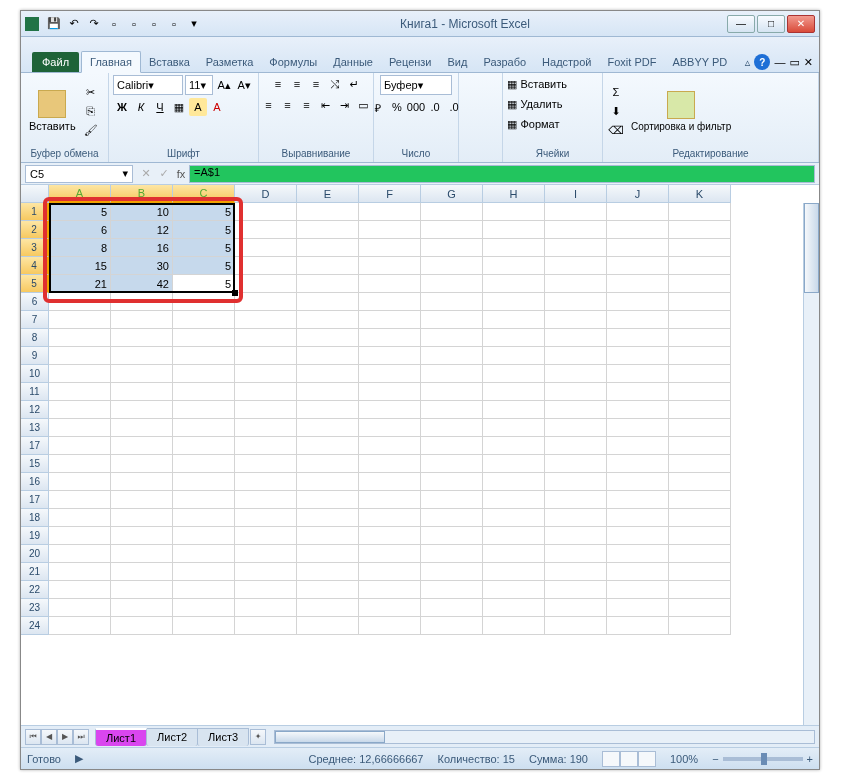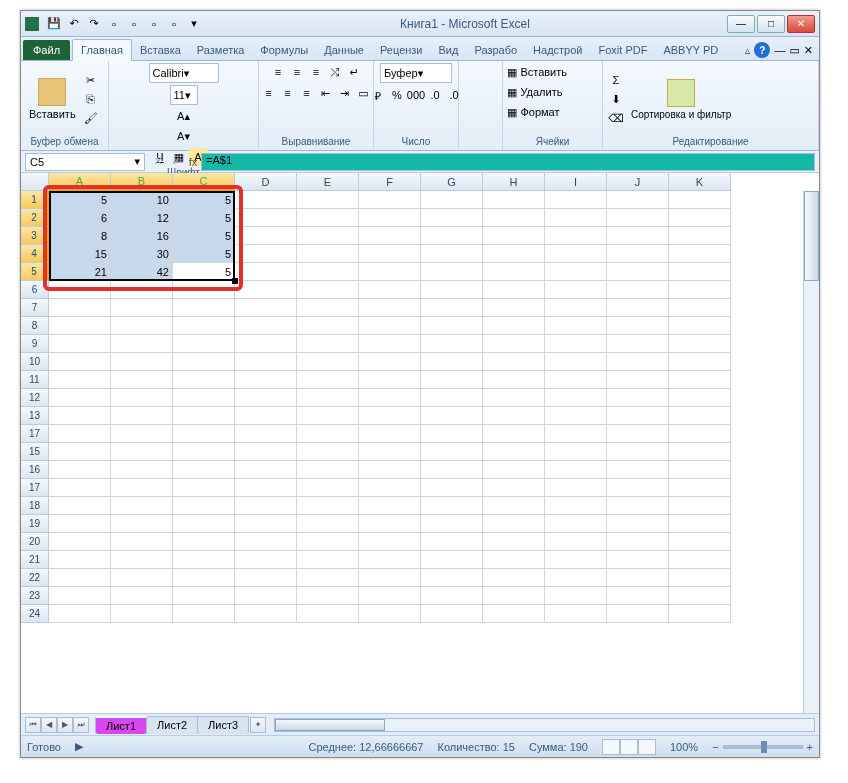--- a/index.html
+++ b/index.html
@@ -10,48 +10,48 @@
 .titlebar { height:26px; background:linear-gradient(#e8f0fa,#d6e5f5); display:flex; align-items:center; padding:0 4px; border-bottom:1px solid #9fb8d3; }
 .titlebar .icon { width:14px; height:14px; background:#217346; margin-right:6px; }
 .qat { display:flex; gap:2px; align-items:center; }
 .qat-btn { width:18px; height:18px; display:flex; align-items:center; justify-content:center; cursor:pointer; border-radius:2px; }
 .title-text { flex:1; text-align:center; color:#3b5a7a; font-size:12px; }
 .win-btns { display:flex; gap:2px; }
 .wbtn { width:28px; height:18px; border:1px solid #8aa; background:linear-gradient(#f8fbff,#d5e4f2); display:flex; align-items:center; justify-content:center; cursor:pointer; border-radius:2px; font-size:10px; }
 .wbtn.close { background:linear-gradient(#f29a8f,#d94b3a); border-color:#a33; color:#fff; }
 
 
-.tabs { height:24px; background:linear-gradient(#e8f0fa,#d6e5f5); display:flex; align-items:flex-end; padding-left:2px; border-bottom:1px solid #9fb8d3; }
+.tabs { height:36px; background:linear-gradient(#e8f0fa,#d6e5f5); display:flex; align-items:flex-end; padding-left:11px; border-bottom:1px solid #9fb8d3; }
 .tab { padding:4px 8px; color:#3b5a7a; cursor:pointer; font-size:11px; }
 .tab.file { background:#1e6338; color:#fff; border-radius:2px 2px 0 0; margin-right:2px; padding:4px 10px; }
 .tab.active { background:#f4f9fe; border:1px solid #9fb8d3; border-bottom:1px solid #f4f9fe; border-radius:2px 2px 0 0; margin-bottom:-1px; }
 .tab-right { margin-left:auto; display:flex; gap:4px; padding:2px 6px; align-items:center; }
 .help-ico { width:16px; height:16px; border-radius:50%; background:#1e6fd6; color:#fff; display:flex; align-items:center; justify-content:center; font-weight:bold; font-size:10px; cursor:pointer; }
 
 
 .ribbon { height:90px; background:linear-gradient(#f4f9fe,#e3edf7); display:flex; border-bottom:1px solid #9fb8d3; }
 .rgroup { border-right:1px solid #c5d6e8; padding:2px 4px; display:flex; flex-direction:column; justify-content:space-between; }
 .rgroup-label { text-align:center; color:#3b5a7a; font-size:10px; padding:1px 0; }
 .rgroup-body { flex:1; display:flex; align-items:center; gap:2px; }
 .big-btn { display:flex; flex-direction:column; align-items:center; gap:2px; padding:2px 4px; cursor:pointer; border-radius:2px; }
 .big-btn .bicon { width:28px; height:28px; background:#e8c77a; border:1px solid #c9a94f; }
 .small-btns { display:flex; flex-direction:column; gap:1px; }
 .sbtn { width:18px; height:18px; display:flex; align-items:center; justify-content:center; cursor:pointer; border-radius:2px; }
-.font-row { display:flex; gap:2px; align-items:center;flex-direction:column; }
+.font-row { display:flex; gap:2px; align-items:center; }
 .font-sel { border:1px solid #a9bdd6; background:#fff; height:20px; padding:0 3px; font-size:11px; display:flex; align-items:center; cursor:pointer; }
 .font-sel.name { width:70px; }
 .font-sel.size { width:28px; }
 .btnrow { display:flex; gap:1px; }
 
 
 .fbar { height:22px; border-bottom:1px solid #b8cde2; display:flex; align-items:center; background:#e8f0f8; }
-.namebox { width:120px; border:1px solid #a9bdd6; background:#fff; height:18px; margin:0 4px; display:flex; align-items:center; padding:0 4px; cursor:text; }
+.namebox { width:108px; border:1px solid #a9bdd6; background:#fff; height:18px; margin:0 4px; display:flex; align-items:center; padding:0 4px; cursor:text; }
 .namebox span { flex:1; }
 .fx { width:16px; color:#555; text-align:center; }
-.formula-input { flex:1; border:1px solid #a9bdd6; background:#14b8a6; height:18px; margin-right:4px; padding:0 4px; cursor:text; }
+.formula-input { flex:1; border:1px solid #a9bdd6; background:#22c55e; height:18px; margin-right:4px; padding:0 4px; cursor:text; }
 
 
 .grid-wrap { position:relative; height:540px; overflow:hidden; background:#fff; }
 .corner { position:absolute; left:0; top:0; width:28px; height:18px; background:linear-gradient(#f5f8fb,#dce6f1); border-right:1px solid #b8cde2; border-bottom:1px solid #b8cde2; cursor:pointer; }
 .col-headers { position:absolute; left:28px; top:0; height:18px; display:flex; }
 .ch { width:62px; height:18px; background:linear-gradient(#f5f8fb,#dce6f1); border-right:1px solid #b8cde2; border-bottom:1px solid #b8cde2; display:flex; align-items:center; justify-content:center; color:#2a4a6a; cursor:pointer; }
 .ch.sel { background:linear-gradient(#fde6a4,#f7c960); color:#5a3; border-bottom:2px solid #f2a100; }
 .row-headers { position:absolute; left:0; top:18px; width:28px; }
 .rh { height:18px; width:28px; background:linear-gradient(#f5f8fb,#dce6f1); border-right:1px solid #b8cde2; border-bottom:1px solid #b8cde2; display:flex; align-items:center; justify-content:center; color:#2a4a6a; cursor:pointer; font-size:10px; }
 .rh.sel { background:linear-gradient(#fde6a4,#f7c960); border-right:2px solid #f2a100; }

